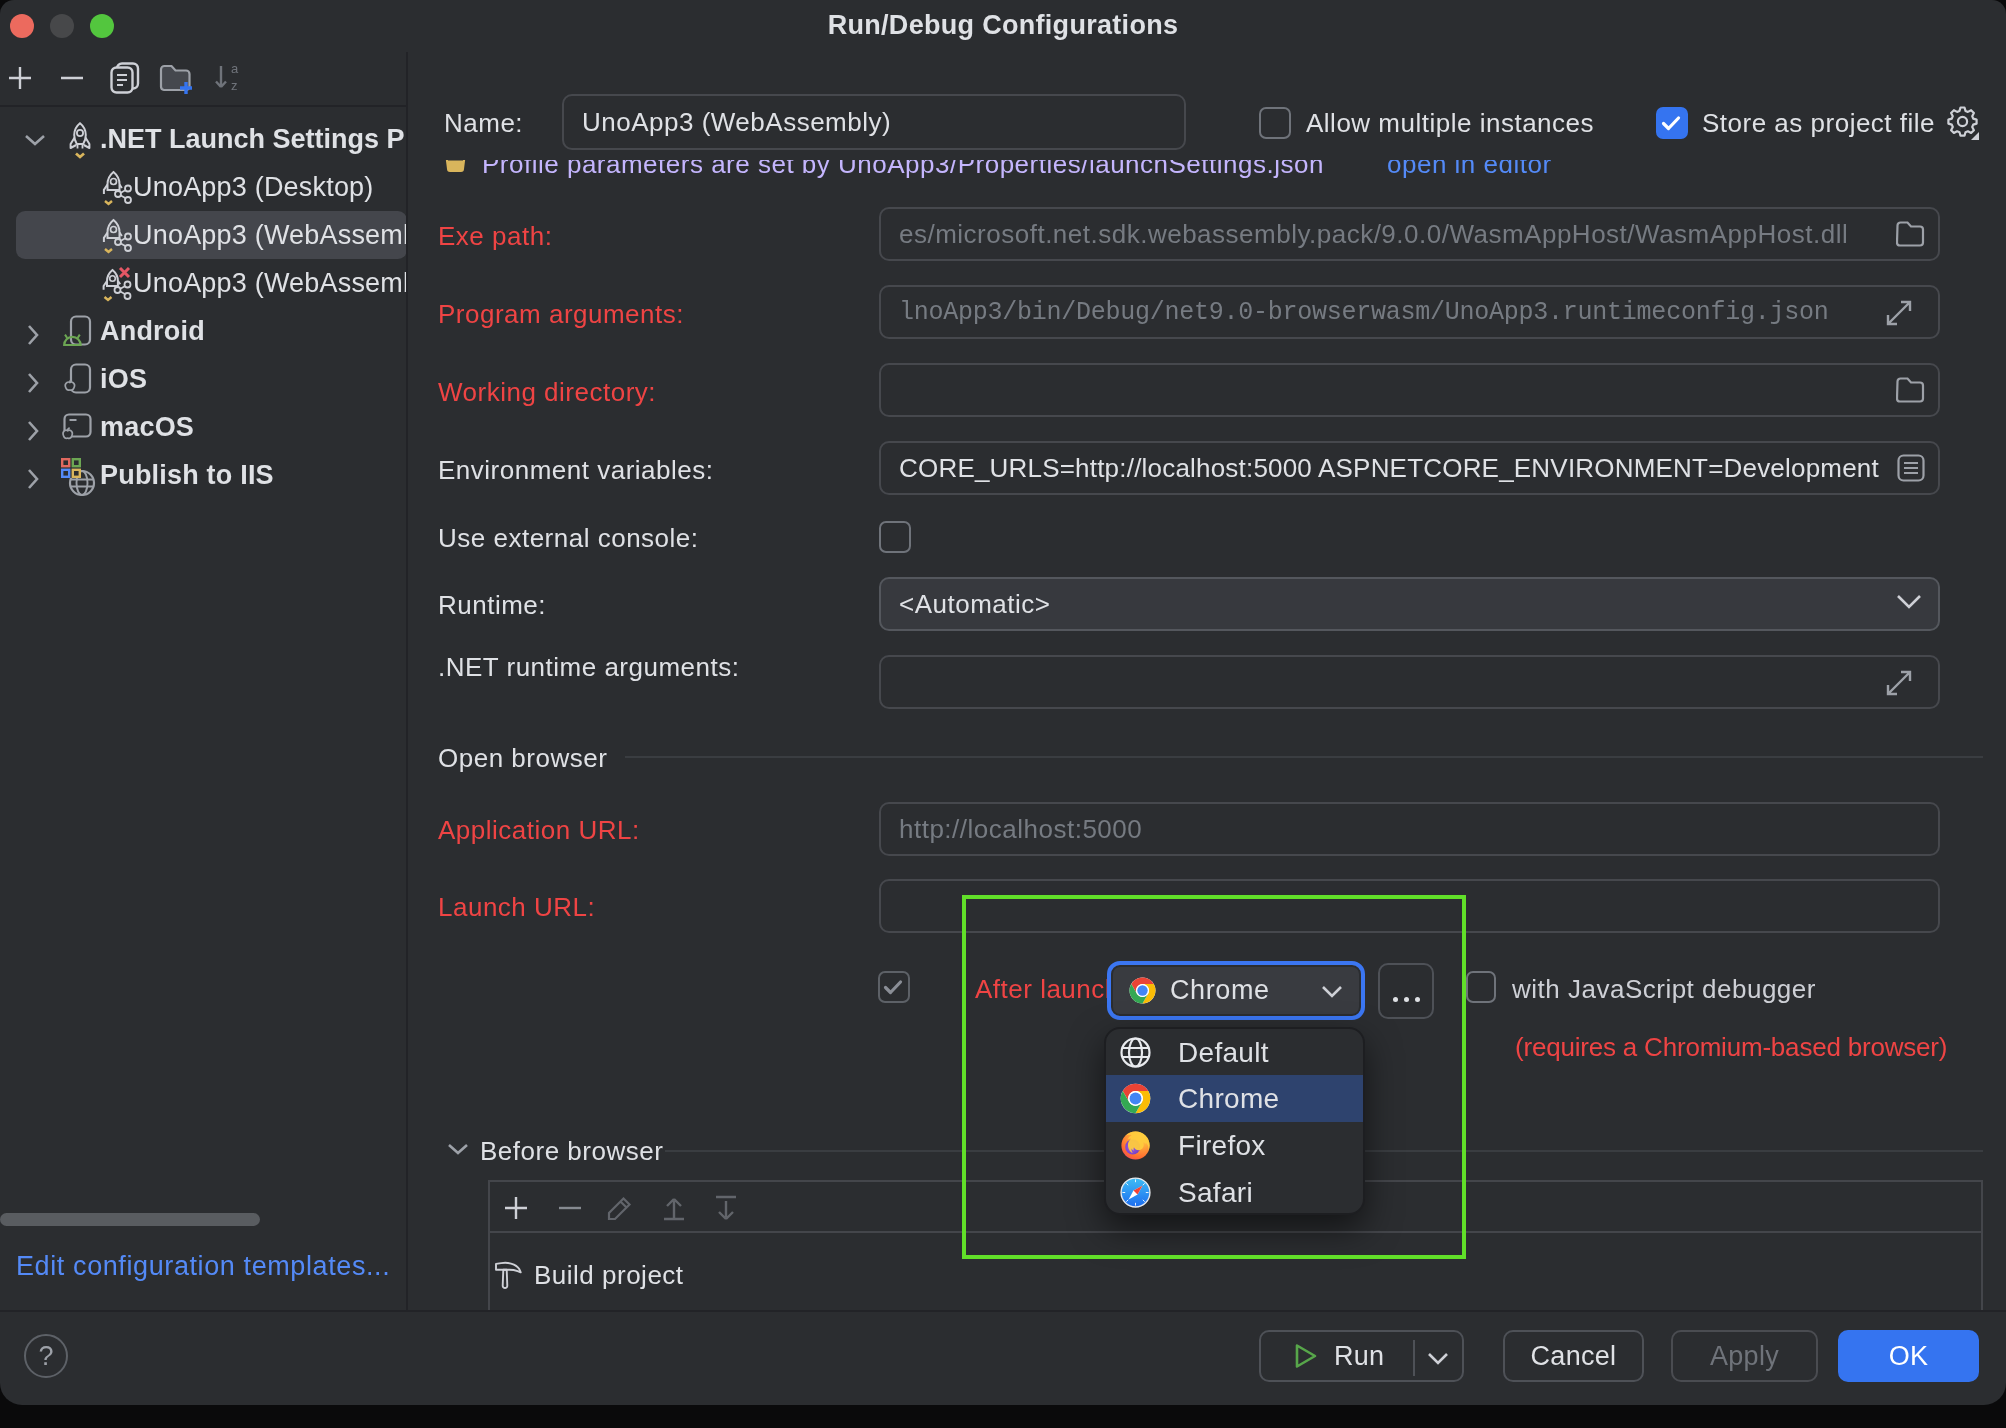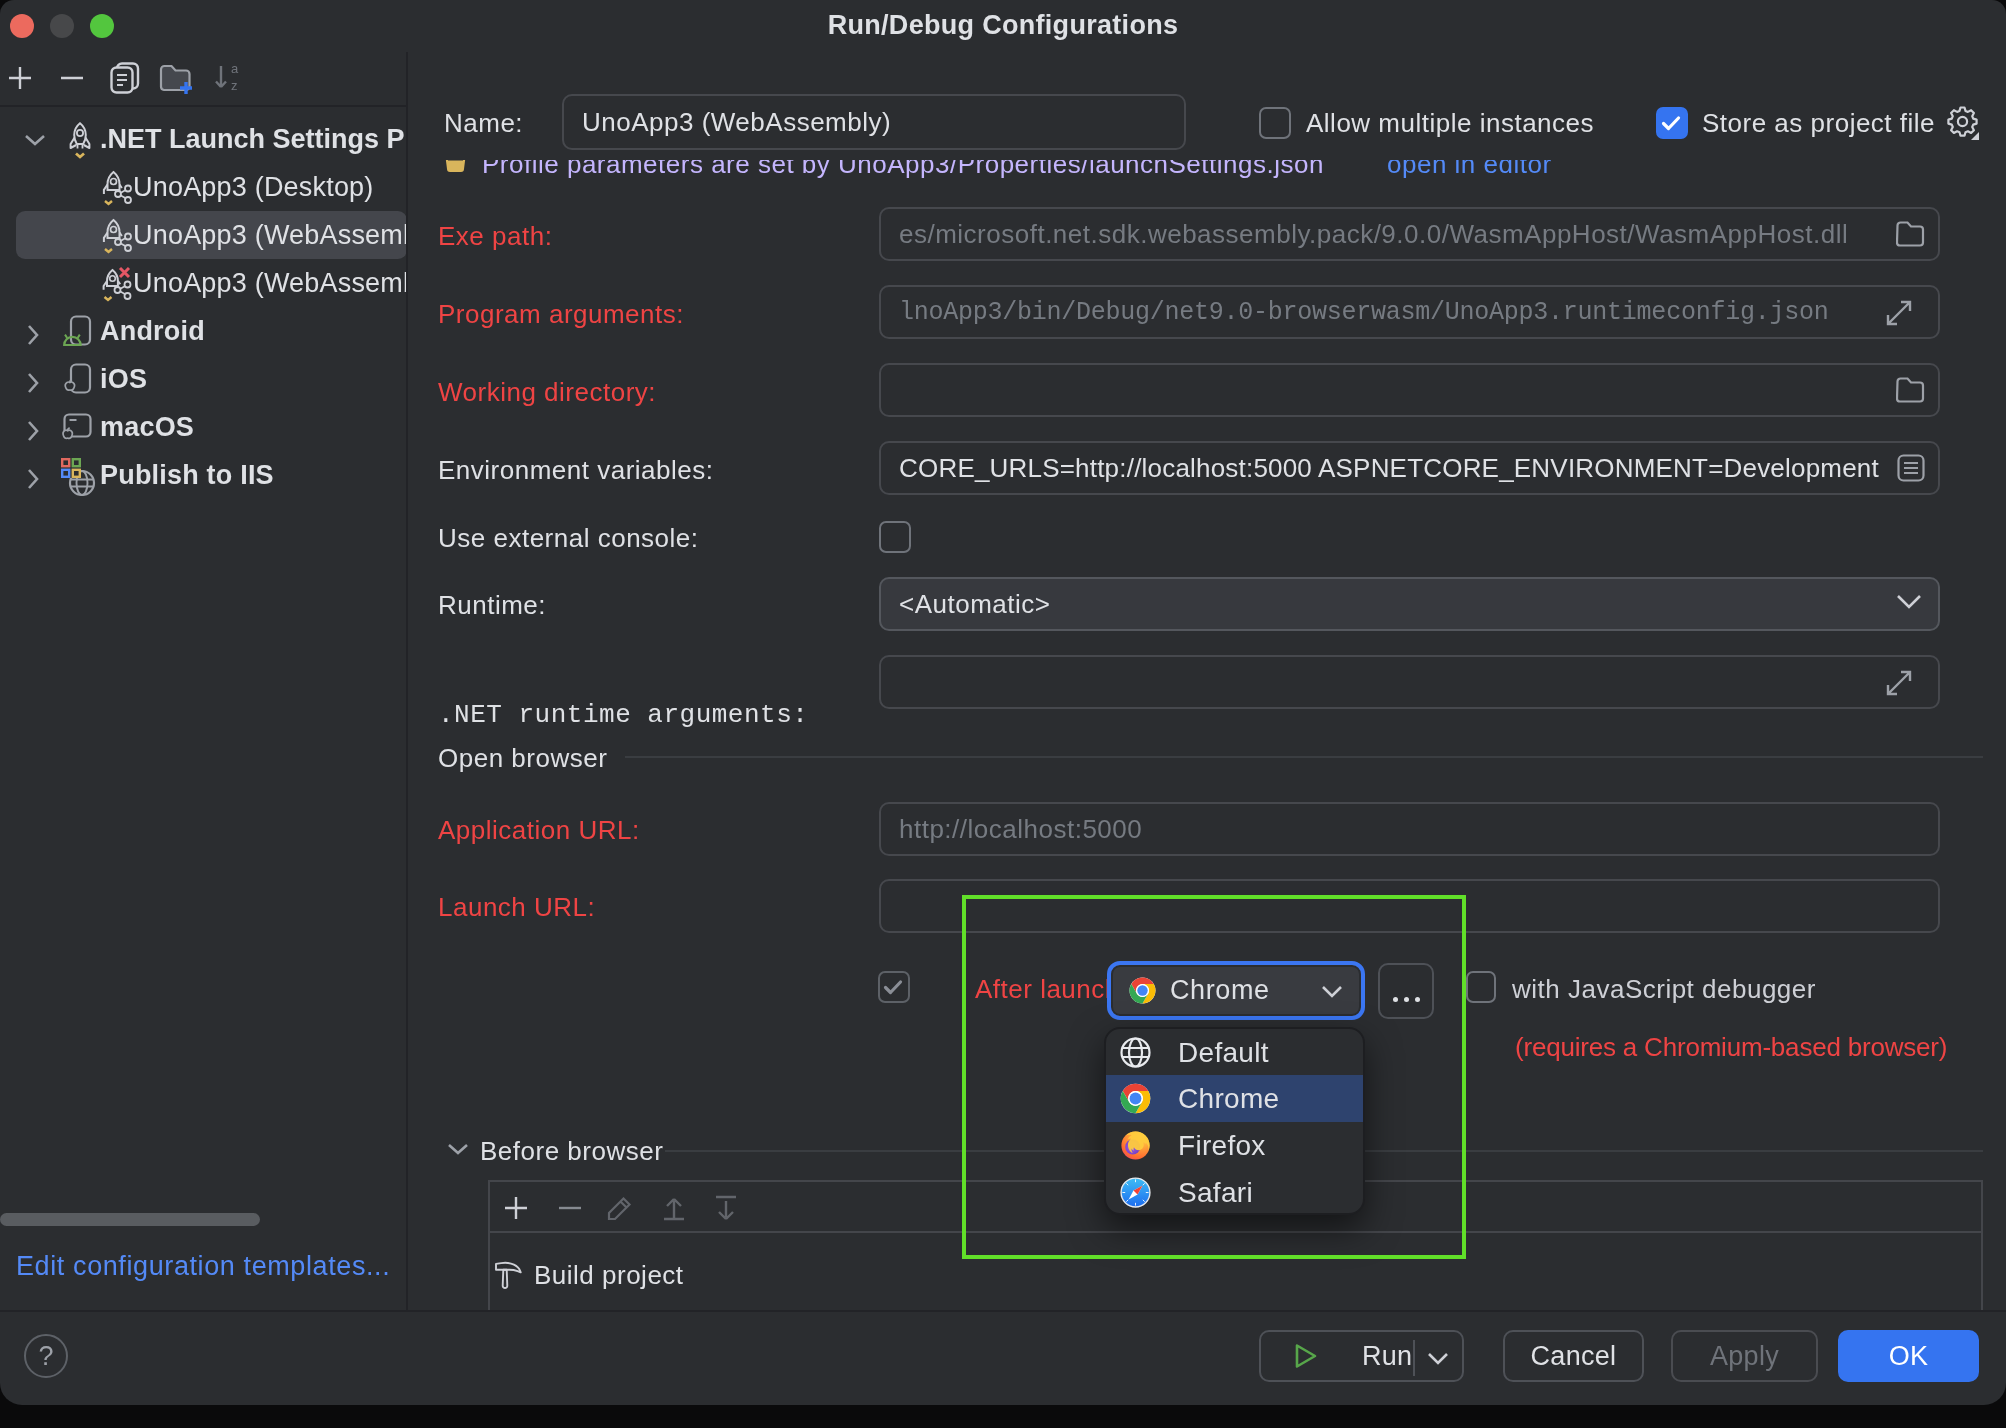--- a/index.html
+++ b/index.html
@@ -247,21 +247,21 @@
 
     <div class="lbl" style="left:438px;top:523px;">Use external console:</div>
     <div class="cb" style="left:879px;top:521px;"></div>
 
     <div class="lbl" style="left:438px;top:590px;">Runtime:</div>
     <div class="field" style="top:577px;background:#37393e;border-color:#54575d;color:#dfe1e5;">&lt;Automatic&gt;</div>
     <svg class="abs" style="left:1896px;top:594px;" width="26" height="16" viewBox="0 0 26 16">
         <path d="M2 2l11 11L24 2" stroke="#ced0d6" stroke-width="2.6" fill="none"></path>
       </svg>
 
-    <div class="lbl" style="left:438px;top:700px;font-family:Liberation Mono, monospace;">.NET runtime arguments:</div>
+    <div class="lbl" style="left:438px;top:652px;">.NET runtime arguments:</div>
     <div class="field" style="top:655px;"></div>
     <svg class="abs" style="left:1884px;top:668px;" width="30" height="30" viewBox="0 0 30 30">
         <path d="M17 4h9v9M26 4L4 26M4 17v9h9" fill="none" stroke="#9da1a8" stroke-width="2.4"></path>
       </svg>
 
     <div class="lbl" style="left:438px;top:743px;">Open browser</div>
     <div class="abs" style="left:625px;top:756px;width:1358px;height:2px;background:#3a3d41;"></div>
 
     <div class="lbl dim" style="left:438px;top:815px;">Application URL:</div>
     <div class="field" style="top:802px;">http://localhost:5000</div>
@@ -392,21 +392,21 @@
         <div class="pictxt">Safari</div>
       </div>
     </div>
 
     <div class="abs" style="left:962px;top:895px;width:504px;height:364px;border:4px solid #61df29;"></div>
   </div>
 
   <div class="abs" style="left:0;top:1310px;width:2006px;height:2px;background:#222327;"></div>
   <div id="bottombar">
     <div class="abs" style="left:24px;top:1334px;width:44px;height:44px;border:2px solid #5d6167;border-radius:50%;display:flex;align-items:center;justify-content:center;font-size:27px;color:#9da1a8;">?</div>
-    <div class="btn" style="left:1259px;top:1330px;width:205px;justify-content:flex-start;gap:28px;">
+    <div class="btn" style="left:1259px;top:1330px;width:205px;justify-content:flex-start;">
       <svg style="margin-left:33px;" width="24" height="26" viewBox="0 0 24 26">
           <path d="M3 2.5l18 10.5L3 23.5z" fill="none" stroke="#57a64a" stroke-width="2.6" stroke-linejoin="round"></path>
         </svg>
       <span style="margin-left:16px;">Run</span>
       <div style="position:absolute;left:152px;top:8px;width:2px;height:36px;background:#4e5157;"></div>
       <svg style="position:absolute;left:166px;top:20px;" width="22" height="14" viewBox="0 0 22 14">
           <path d="M2 2l9 9 9-9" stroke="#ced0d6" stroke-width="2.6" fill="none"></path>
         </svg>
     </div>
     <div class="btn" style="left:1503px;top:1330px;width:141px;">Cancel</div>

